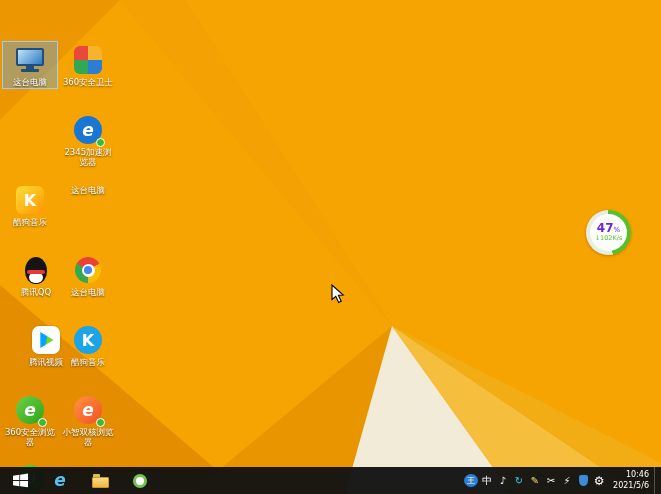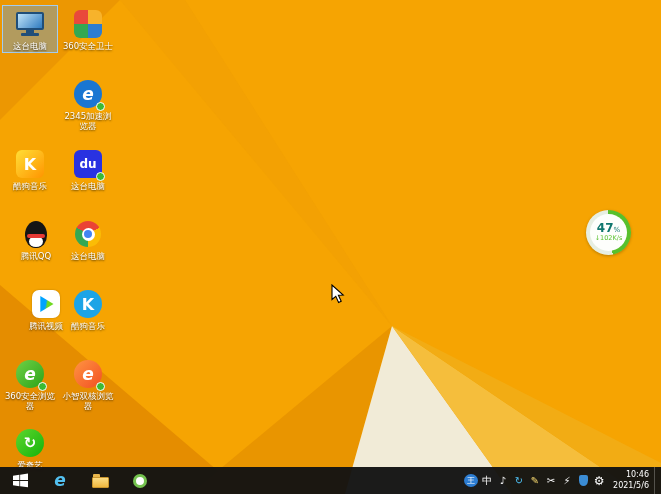--- a/index.html
+++ b/index.html
@@ -1,21 +1,21 @@
 <!DOCTYPE html>
 <html><head>
 <meta charset="utf-8">
 <style>
   html,body{margin:0;padding:0;background:#333;}
   *{box-sizing:border-box;font-family:"DejaVu Sans","Liberation Sans",sans-serif;}
   .desktop{position:relative;width:661px;height:494px;overflow:hidden;background:#F6A402;}
   .wallpaper{position:absolute;inset:0;}
 
   
-  .dicon{position:absolute;width:56px;padding:2px 0 1px;text-align:center;border:1px solid transparent;cursor:default;}
+  .dicon{position:absolute;width:56px;padding:2px 0 1px;text-align:center;border:1px solid transparent;cursor:default;margin-top:36px;}
   .dicon.selected{background:rgba(98,161,222,.42);border-color:rgba(160,210,255,.9);}
   .ic{height:32px;display:flex;align-items:center;justify-content:center;position:relative;}
   .lbl{font-size:8.5px;line-height:1.2;color:#fff;text-shadow:0 1px 2px rgba(0,0,0,.7);word-break:break-all;padding:1px 1px 0;}
   .g{width:28px;height:28px;border-radius:6px;display:flex;align-items:center;justify-content:center;color:#fff;font-weight:bold;position:relative;}
   .circle{border-radius:50%;}
   .bdg{position:absolute;right:-3px;bottom:-3px;width:9px;height:9px;border-radius:50%;background:#3BBB33;border:1px solid #fff;}
 
   .pcwrap{display:flex;flex-direction:column;align-items:center;}
   .pcscr{width:28px;height:18px;background:linear-gradient(135deg,#BFE3F8,#2F7BC0);border:2px solid #1F4E79;border-radius:2px;}
   .pcneck{width:8px;height:3px;background:#1F4E79;}
@@ -41,21 +41,21 @@
   .chrome{width:26px;height:26px;border-radius:50%;background:conic-gradient(from -60deg,#EA4335 0 120deg,#FBBC05 0 240deg,#34A853 0 360deg);position:relative;}
   .chromein{position:absolute;inset:6.5px;background:#fff;border-radius:50%;}
   .chromecore{position:absolute;inset:9px;background:#4285F4;border-radius:50%;}
   .kugou{background:#1CA4E6;font-size:16px;}
   .orae{background:linear-gradient(135deg,#FF9442,#F25022);font-size:17px;font-style:italic;}
 
   
   .netball{position:absolute;left:586px;top:210px;width:45px;height:45px;border-radius:50%;
     background:conic-gradient(#58C02C 0 47%,#E6EEE2 47% 100%);box-shadow:0 1px 3px rgba(0,0,0,.25);}
   .netinner{position:absolute;inset:4px;background:#FDFEFC;border-radius:50%;display:flex;flex-direction:column;align-items:center;justify-content:center;}
-  .pct{color:#0f766e;font-size:12px;font-weight:bold;line-height:1;}
+  .pct{color:#6d28d9;font-size:12px;font-weight:bold;line-height:1;}
   .pct .u{font-size:7px;font-weight:normal;}
   .spd{color:#58C02C;font-size:6.5px;line-height:1.3;}
 
   
   .cursor{position:absolute;left:331px;top:284px;pointer-events:none;}
 
   
   .taskbar{position:absolute;left:0;bottom:0;width:661px;height:27px;background:rgba(18,18,18,.96);
     display:flex;align-items:center;justify-content:space-between;}
   .tbleft{display:flex;align-items:center;height:27px;}
@@ -158,23 +158,20 @@
   </div>
 
   <div class="dicon" style="left:60px;top:75px">
     <div class="ic">
         <div class="g circle b2345">e<span class="bdg"></span></div>
       </div>
     <div class="lbl">2345加速浏览器</div>
   </div>
 
   <div class="dicon" style="left:60px;top:145px">
-    <div class="ic">
-        <div class="g baidu">du<span class="bdg"></span></div>
-      </div>
     <div class="lbl">这台电脑</div>
   </div>
 
   <div class="dicon" style="left:60px;top:215px">
     <div class="ic">
         <div class="chrome">
           <div class="chromein"></div>
           <div class="chromecore"></div>
         </div>
       </div>

